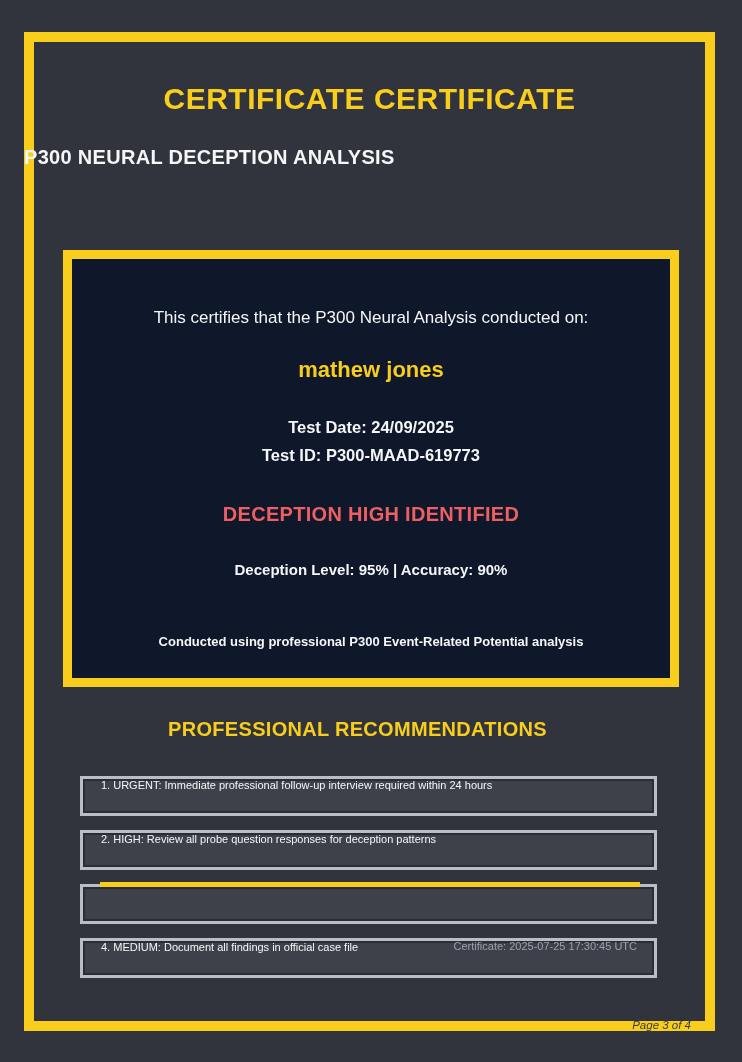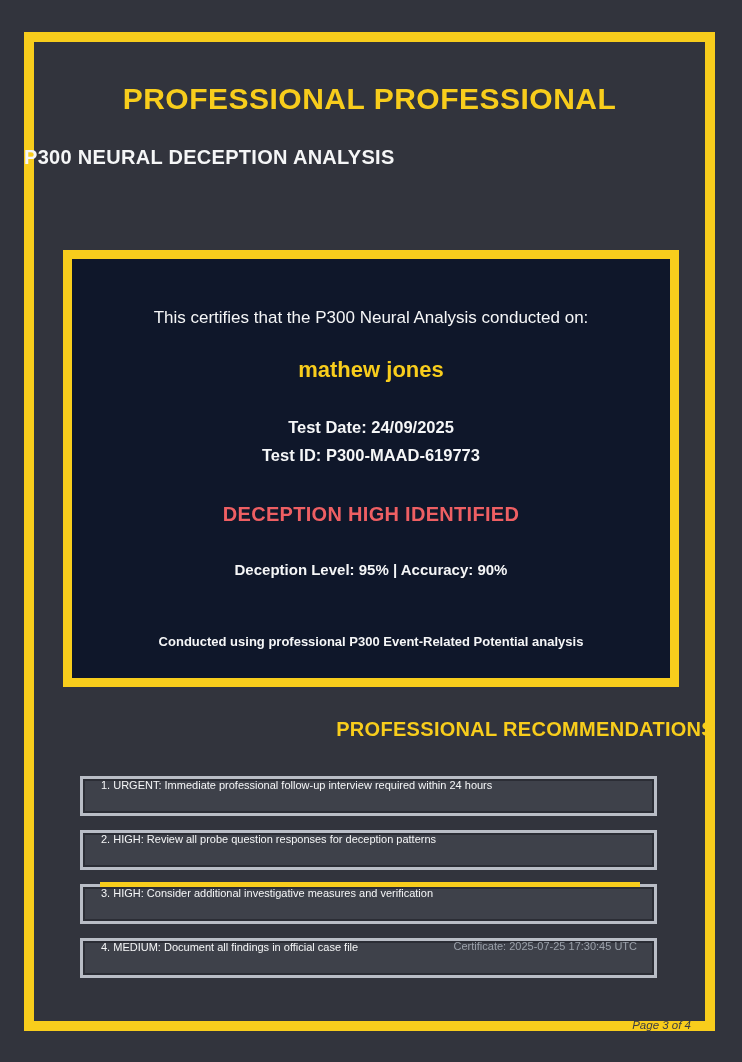--- a/index.html
+++ b/index.html
@@ -51,22 +51,22 @@
   .cert-intro   { top: 47px;  font-size: 17px; line-height: 24px; color: var(--text-white, #f5f6f7); }
   .cert-name    { top: 97px;  font-size: 22px; line-height: 28px; font-weight: bold; color: var(--accent-gold, #f8cd1c); }
   .cert-date    { top: 157px; font-size: 16.5px; line-height: 22px; font-weight: 600; color: var(--text-white, #f5f6f7); }
   .cert-id      { top: 185px; font-size: 16.5px; line-height: 22px; font-weight: 700; color: var(--text-white, #f5f6f7); }
   .cert-result  { top: 242px; font-size: 20px; line-height: 26px; font-weight: bold; color: var(--alert-red, #ee5f63); letter-spacing: 0.3px; }
   .cert-metrics { top: 301px; font-size: 15px; line-height: 20px; font-weight: bold; color: var(--text-white, #f5f6f7); }
   .cert-method  { top: 374px; font-size: 13px; line-height: 18px; font-weight: bold; color: var(--text-white, #f5f6f7); }
 
   .rec-heading {
     position: absolute;
-    left: 24px; top: 718px; width: 691px;
-    text-align: right;
+    left: 12px; top: 718px; width: 691px;
+    text-align: center;
     font-size: 20px; font-weight: bold; line-height: 22px;
     color: var(--accent-gold, #f8cd1c);
     letter-spacing: 0.3px;
   }
 
   .rec-box {
     position: absolute;
     left: 80px; width: 577px; height: 40px;
     border: 3px solid var(--box-border-gray, #b9bdc6);
     box-shadow: inset 0 0 0 2px #2b2d35;
@@ -102,21 +102,21 @@
     font-style: italic;
   }
 </style>
 </head>
 <body>
 
 <div class="page">
 
   <div class="outer-frame"></div>
 
-  <div class="page-title">PROFESSIONAL PROFESSIONAL</div>
+  <div class="page-title">CERTIFICATE CERTIFICATE</div>
   <div class="page-subtitle">P300 NEURAL DECEPTION ANALYSIS</div>
 
   <div class="cert-box">
     <div class="cert-line cert-intro">This certifies that the P300 Neural Analysis conducted on:</div>
     <div class="cert-line cert-name">mathew jones</div>
     <div class="cert-line cert-date">Test Date: 24/09/2025</div>
     <div class="cert-line cert-id">Test ID: P300-MAAD-619773</div>
     <div class="cert-line cert-result">DECEPTION HIGH IDENTIFIED</div>
     <div class="cert-line cert-metrics">Deception Level: 95% | Accuracy: 90%</div>
     <div class="cert-line cert-method">Conducted using professional P300 Event-Related Potential analysis</div>
@@ -127,21 +127,20 @@
   <div class="rec-box rec-box-1">
     <span>1. URGENT: Immediate professional follow-up interview required within 24 hours</span>
   </div>
 
   <div class="rec-box rec-box-2">
     <span>2. HIGH: Review all probe question responses for deception patterns</span>
   </div>
 
   <div class="rec-box rec-box-3">
     <div class="rec-gold-strip"></div>
-    <span>3. HIGH: Consider additional investigative measures and verification</span>
   </div>
 
   <div class="rec-box rec-box-4">
     <span>4. MEDIUM: Document all findings in official case file</span>
   </div>
 
   <div class="cert-timestamp">Certificate: 2025-07-25 17:30:45 UTC</div>
 
   <div class="page-footer">Page 3 of 4</div>
 

